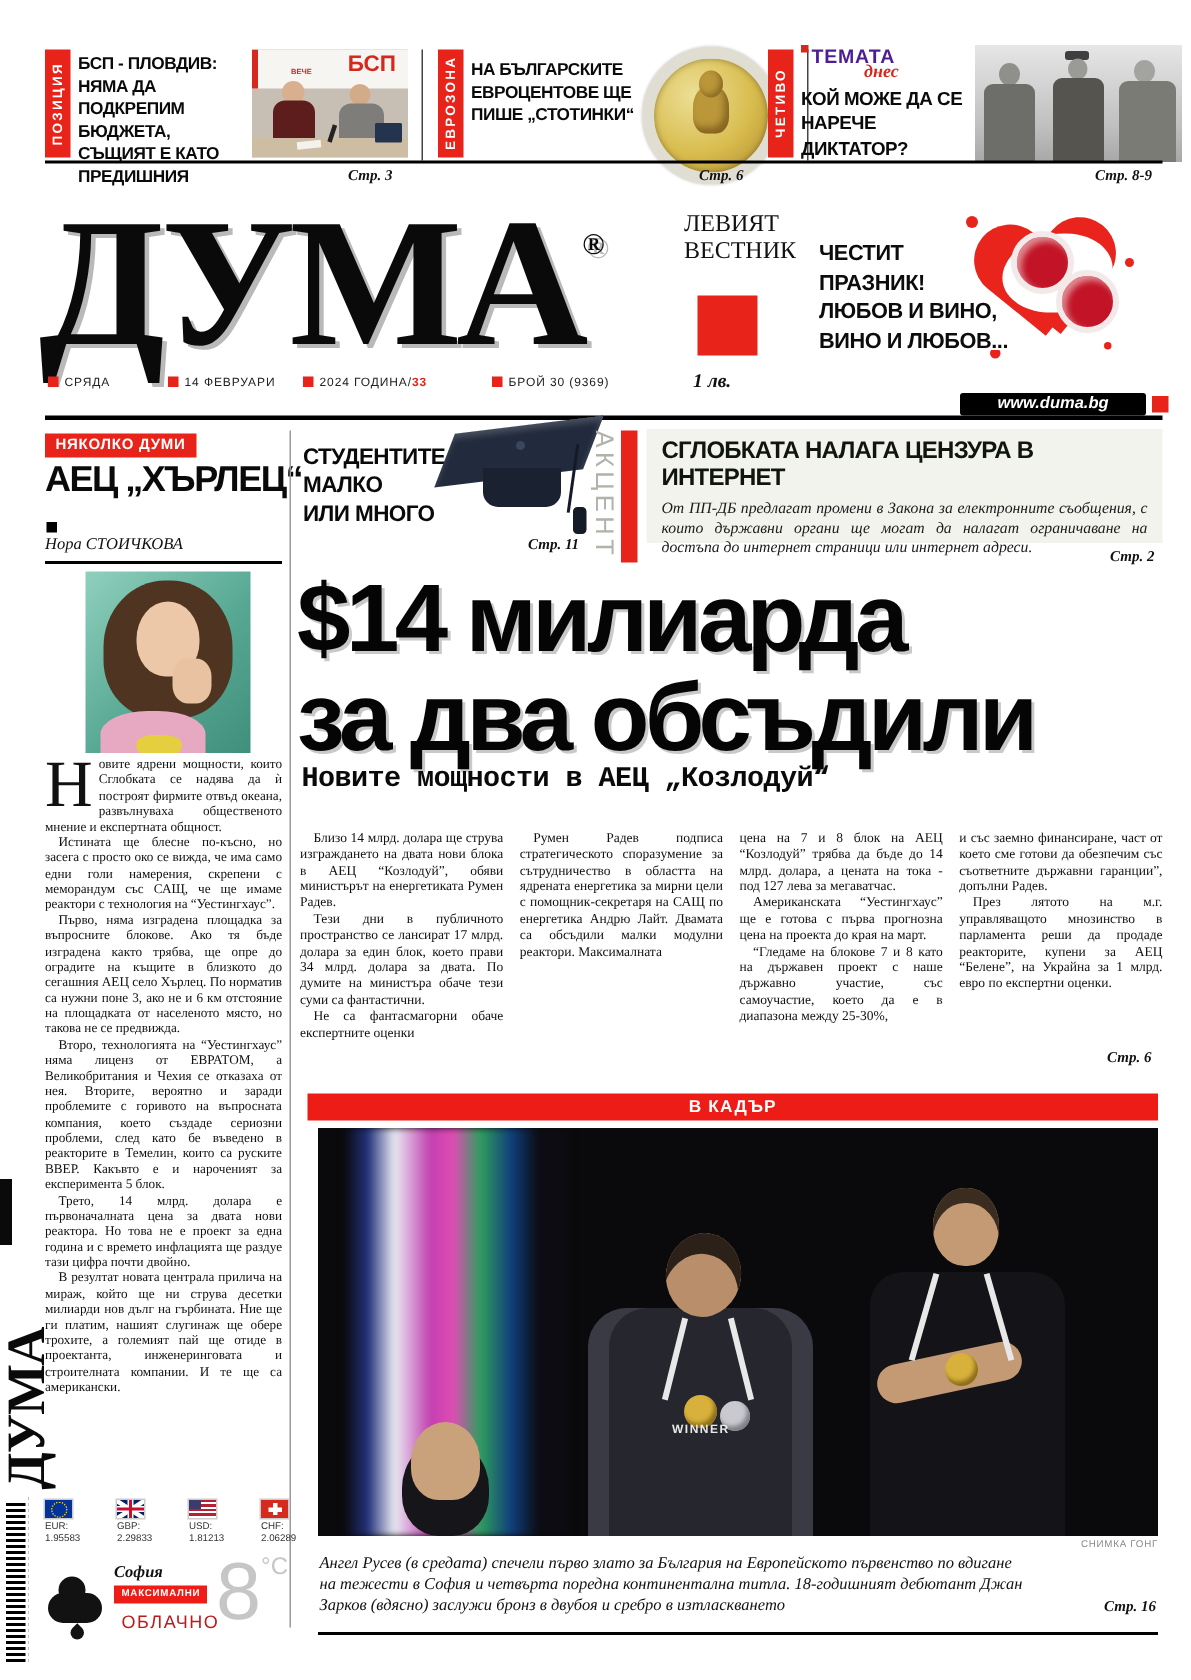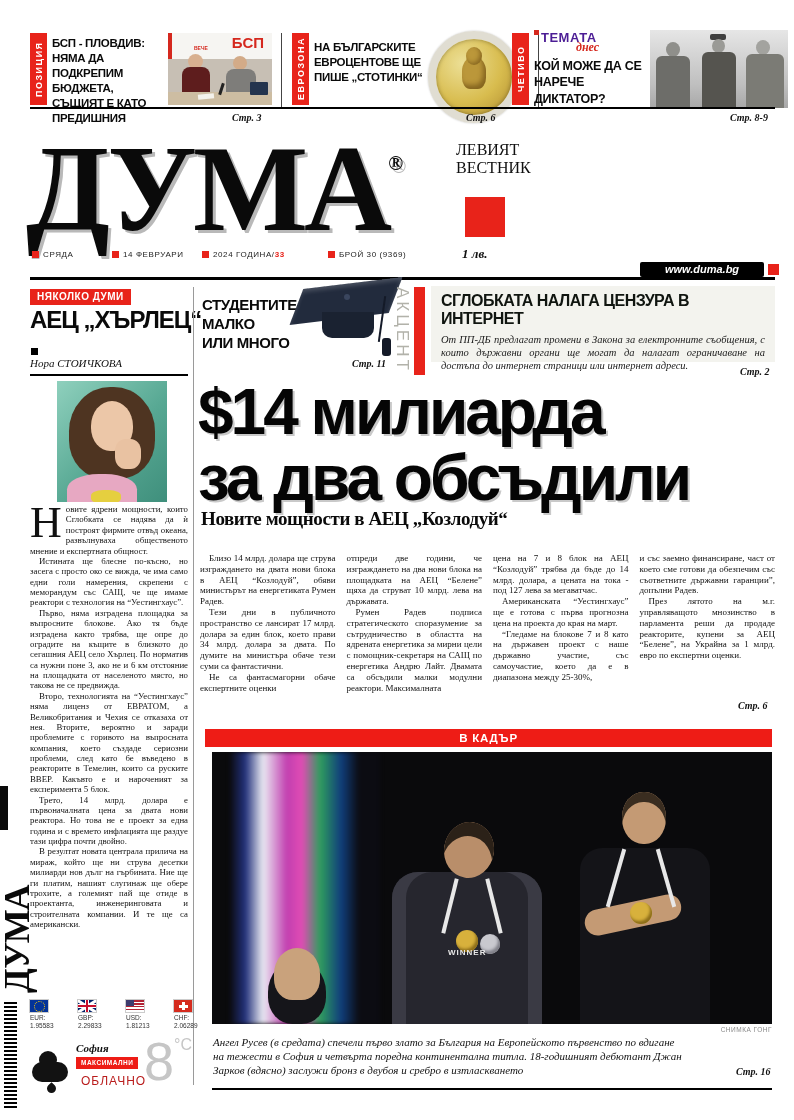--- a/index.html
+++ b/index.html
@@ -103,21 +103,21 @@
   
   .akcent{position:absolute;left:392px;top:287px;height:88px;writing-mode:vertical-rl;
           font:17px "Liberation Sans",sans-serif;letter-spacing:3px;color:#b2b2aa;}
   .akbar{position:absolute;left:414px;top:287px;width:11px;height:88px;background:#e8231a;}
   .sglobka{position:absolute;left:431px;top:286px;width:344px;height:76px;background:#f3f3ee;padding:6px 10px 0 10px;box-sizing:border-box;}
   .sghead{font-family:"Liberation Sans",sans-serif;font-weight:bold;font-size:16px;letter-spacing:-0.5px;color:#101510;}
   .sgtext{margin-top:5px;font:italic 10.5px/1.25 "Liberation Serif",serif;text-align:justify;color:#1a1a1a;}
   
   .bighead{position:absolute;left:198px;font-family:"Liberation Sans",sans-serif;font-weight:bold;
            font-size:64px;letter-spacing:-3px;line-height:1;color:#050505;text-shadow:2px 2px 0 #c9c9c9;}
-  .subhead{position:absolute;left:201px;font-family:Liberation Serif, serif;font-weight:bold;
+  .subhead{position:absolute;left:201px;font-family:Liberation Mono, monospace;font-weight:bold;
            font-size:19px;letter-spacing:-0.4px;color:#0a0a0a;}
   .cols{position:absolute;left:200px;top:553px;width:575px;height:172px;display:flex;gap:11px;}
   .col{flex:1;font:9px/1.2 "Liberation Serif",serif;text-align:justify;color:#111;}
   .col p{margin:0;text-indent:9px;}
   .col p.noind{text-indent:0;}
   
   .vkbanner{position:absolute;left:205px;top:729px;width:567px;height:18px;background:#ee1c16;
             color:#fff;font:bold 11.5px/18px "Liberation Sans",sans-serif;text-align:center;letter-spacing:0.8px;}
   .photo{position:absolute;left:212px;top:752px;width:560px;height:272px;background:#0a0a0c;overflow:hidden;}
   .screen{position:absolute;left:18px;top:0;width:150px;height:272px;filter:blur(2px);
@@ -225,20 +225,36 @@
   <span class="pageref" style="left:730px;top:112px;">Стр. 8-9</span>
 
   <div class="duma"><span>ДУМА</span><span class="reg">®</span></div>
   <div class="tagline">
     <div>ЛЕВИЯТ</div>
     <div>ВЕСТНИК</div>
   </div>
   <div class="redsq"></div>
   <div class="price">1 лв.</div>
 
+  <div class="heartwrap">
+    <div class="heart"></div>
+    <div class="dot" style="left:104px;top:12px;width:8px;height:8px;"></div>
+    <div class="dot" style="left:210px;top:40px;width:6px;height:6px;"></div>
+    <div class="dot" style="left:120px;top:100px;width:7px;height:7px;"></div>
+    <div class="dot" style="left:196px;top:96px;width:5px;height:5px;"></div>
+    <div class="splash"></div>
+    <div class="glass" style="left:134px;top:22px;width:34px;height:34px;"></div>
+    <div class="glass" style="left:164px;top:48px;width:34px;height:34px;"></div>
+    <div class="holiday">
+      <div>ЧЕСТИТ</div>
+      <div>ПРАЗНИК!</div>
+      <div>ЛЮБОВ И ВИНО,</div>
+      <div>ВИНО И ЛЮБОВ...</div>
+    </div>
+  </div>
 
   <div class="dateline">
     <span class="itm" style="left:32px;"><span class="dsq"></span><span>СРЯДА</span></span>
     <span class="itm" style="left:112px;"><span class="dsq"></span><span>14 ФЕВРУАРИ</span></span>
     <span class="itm" style="left:202px;"><span class="dsq"></span><span>2024 ГОДИНА/</span><span class="rednum">33</span></span>
     <span class="itm" style="left:300px;margin-left:28px;"><span class="dsq"></span><span>БРОЙ 30 (9369)</span></span>
   </div>
   <div class="wwwbar">www.duma.bg</div>
   <div class="wwwsq"></div>
   <div class="hline" style="left:30px;top:277px;width:745px;height:3px;"></div>
@@ -289,21 +305,20 @@
   <div class="bighead" style="top:446px;">за два обсъдили</div>
   <div class="subhead" style="top:508px;">Новите мощности в АЕЦ „Козлодуй“</div>
 
   <div class="cols">
     <div class="col">
       <p>Близо 14 млрд. долара ще струва изграждането на двата нови блока в АЕЦ “Козлодуй”, обяви министърът на енергетиката Румен Радев.</p>
       <p>Тези дни в публичното пространство се лансират 17 млрд. долара за един блок, което прави 34 млрд. долара за двата. По думите на министъра обаче тези суми са фантастични.</p>
       <p>Не са фантасмагорни обаче експертните оценки</p>
     </div>
     <div class="col">
-      <p class="noind">отпреди две години, че изграждането на два нови блока на площадката на АЕЦ “Белене” щяха да струват 10 млрд. лева на държавата.</p>
       <p>Румен Радев подписа стратегическото споразумение за сътрудничество в областта на ядрената енергетика за мирни цели с помощник-секретаря на САЩ по енергетика Андрю Лайт. Двамата са обсъдили малки модулни реактори. Максималната</p>
     </div>
     <div class="col">
       <p class="noind">цена на 7 и 8 блок на АЕЦ “Козлодуй” трябва да бъде до 14 млрд. долара, а цената на тока - под 127 лева за мегаватчас.</p>
       <p>Американската “Уестингхаус” ще е готова с първа прогнозна цена на проекта до края на март.</p>
       <p>“Гледаме на блокове 7 и 8 като на държавен проект с наше държавно участие, със самоучастие, което да е в диапазона между 25-30%,</p>
     </div>
     <div class="col">
       <p class="noind">и със заемно финансиране, част от което сме готови да обезпечим със съответните държавни гаранции”, допълни Радев.</p>
       <p>През лятото на м.г. управляващото мнозинство в парламента реши да продаде реакторите, купени за АЕЦ “Белене”, на Украйна за 1 млрд. евро по експертни оценки.</p>

